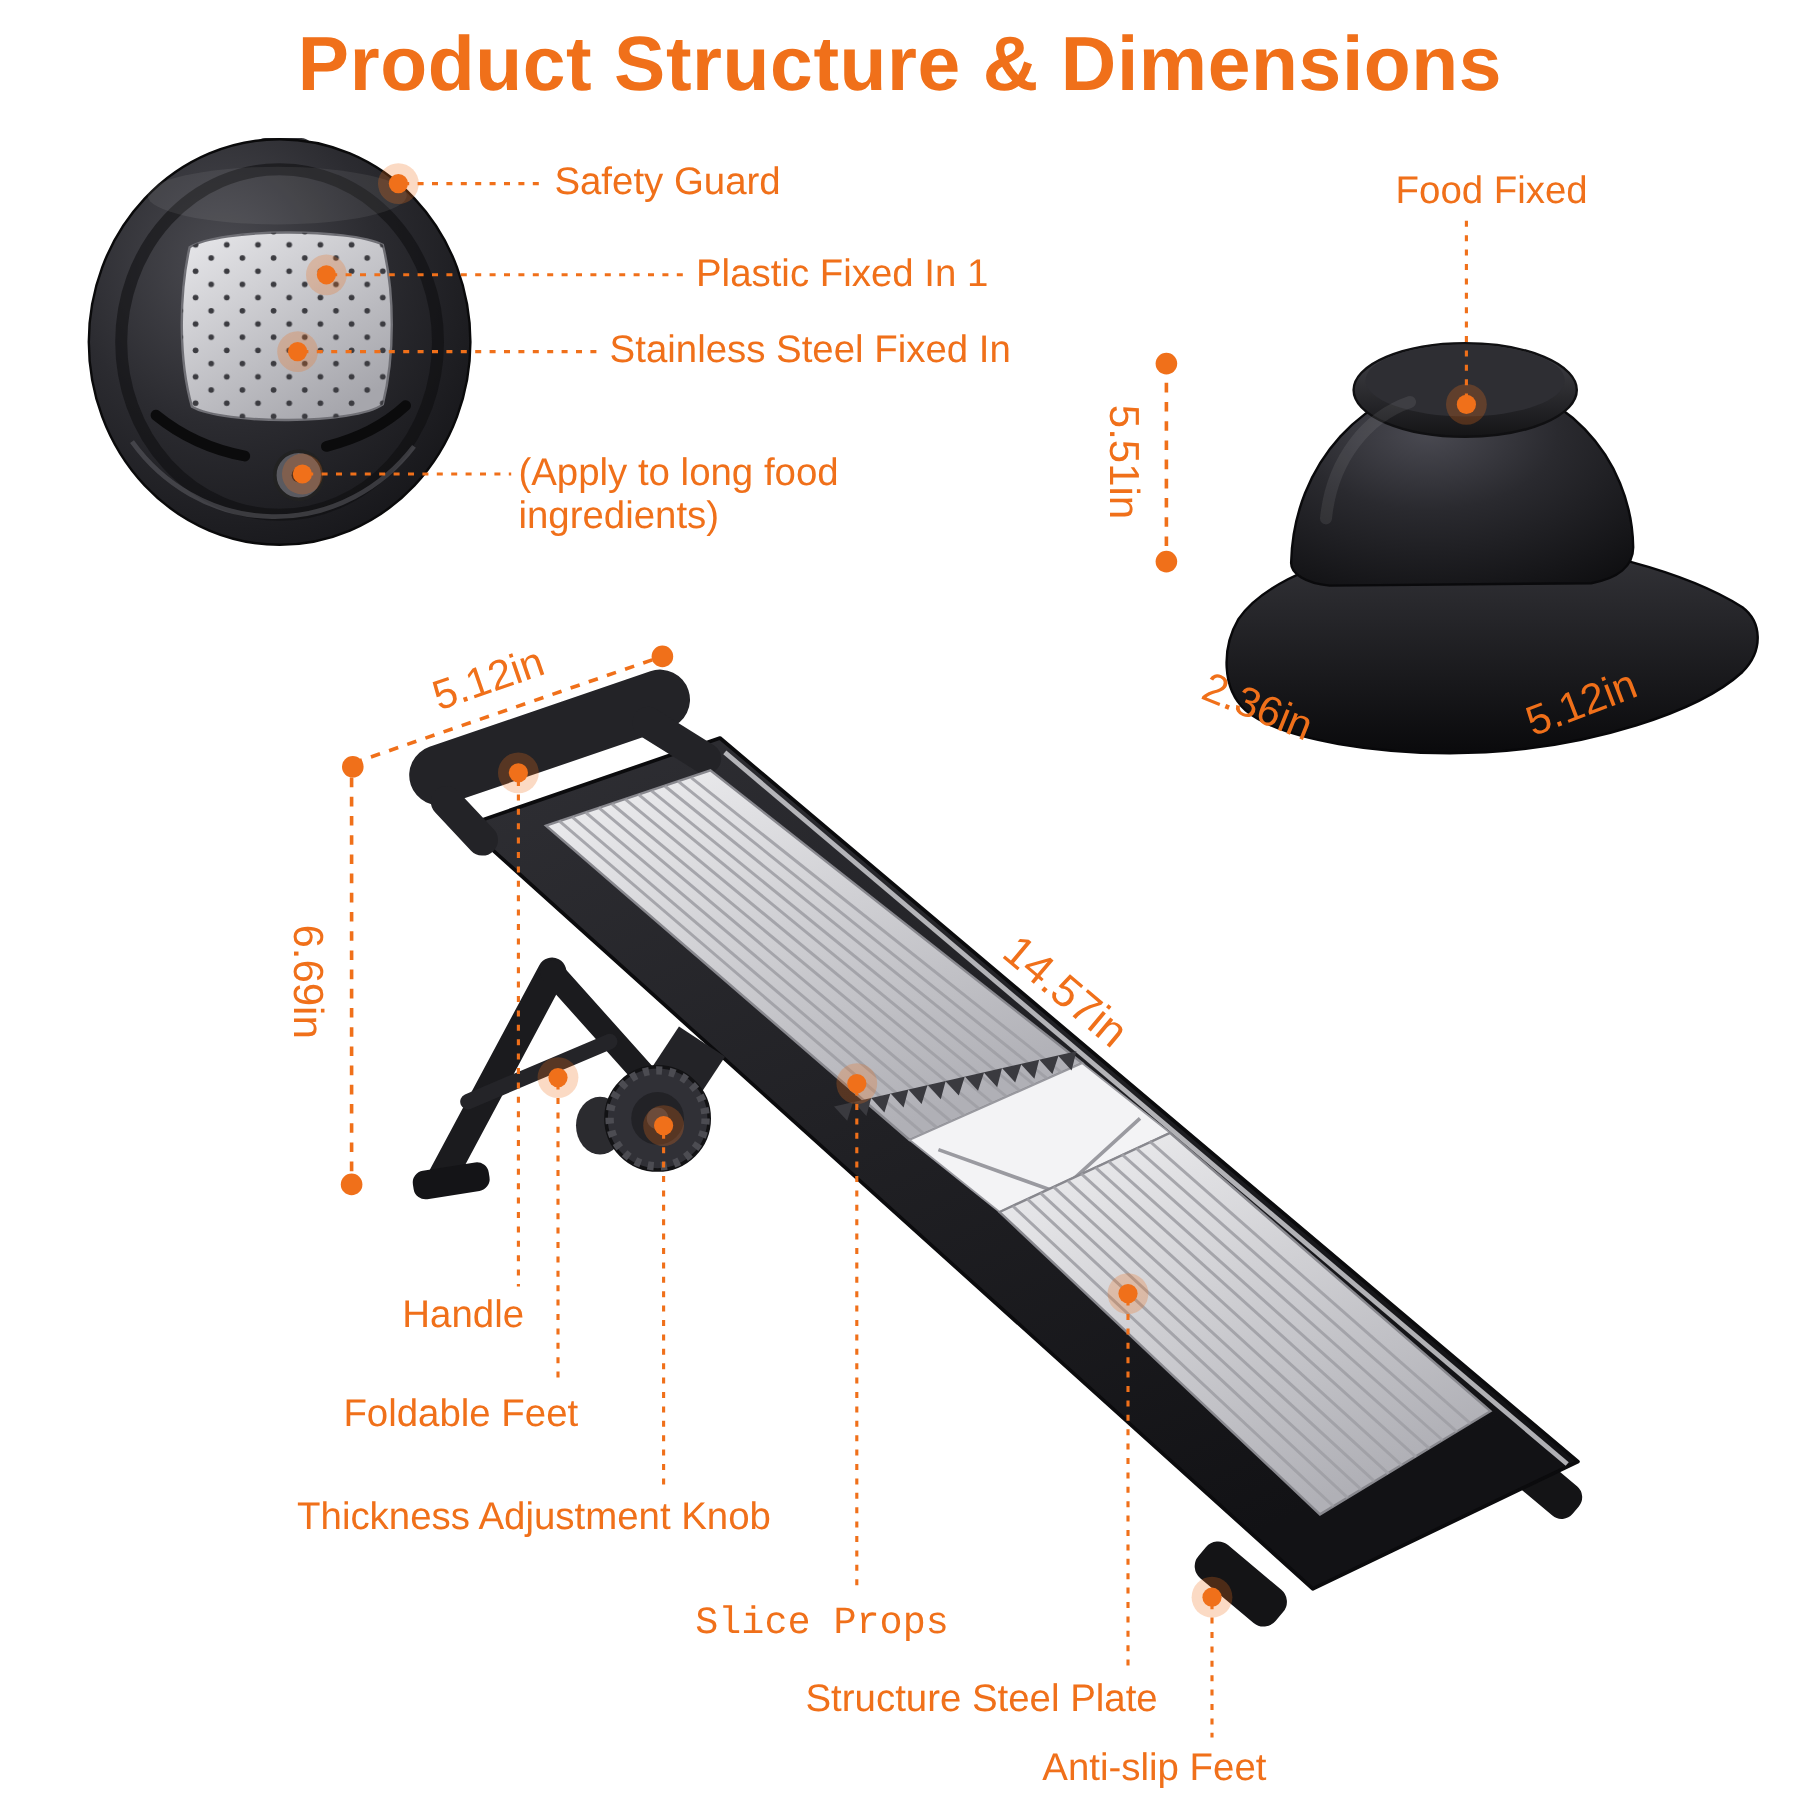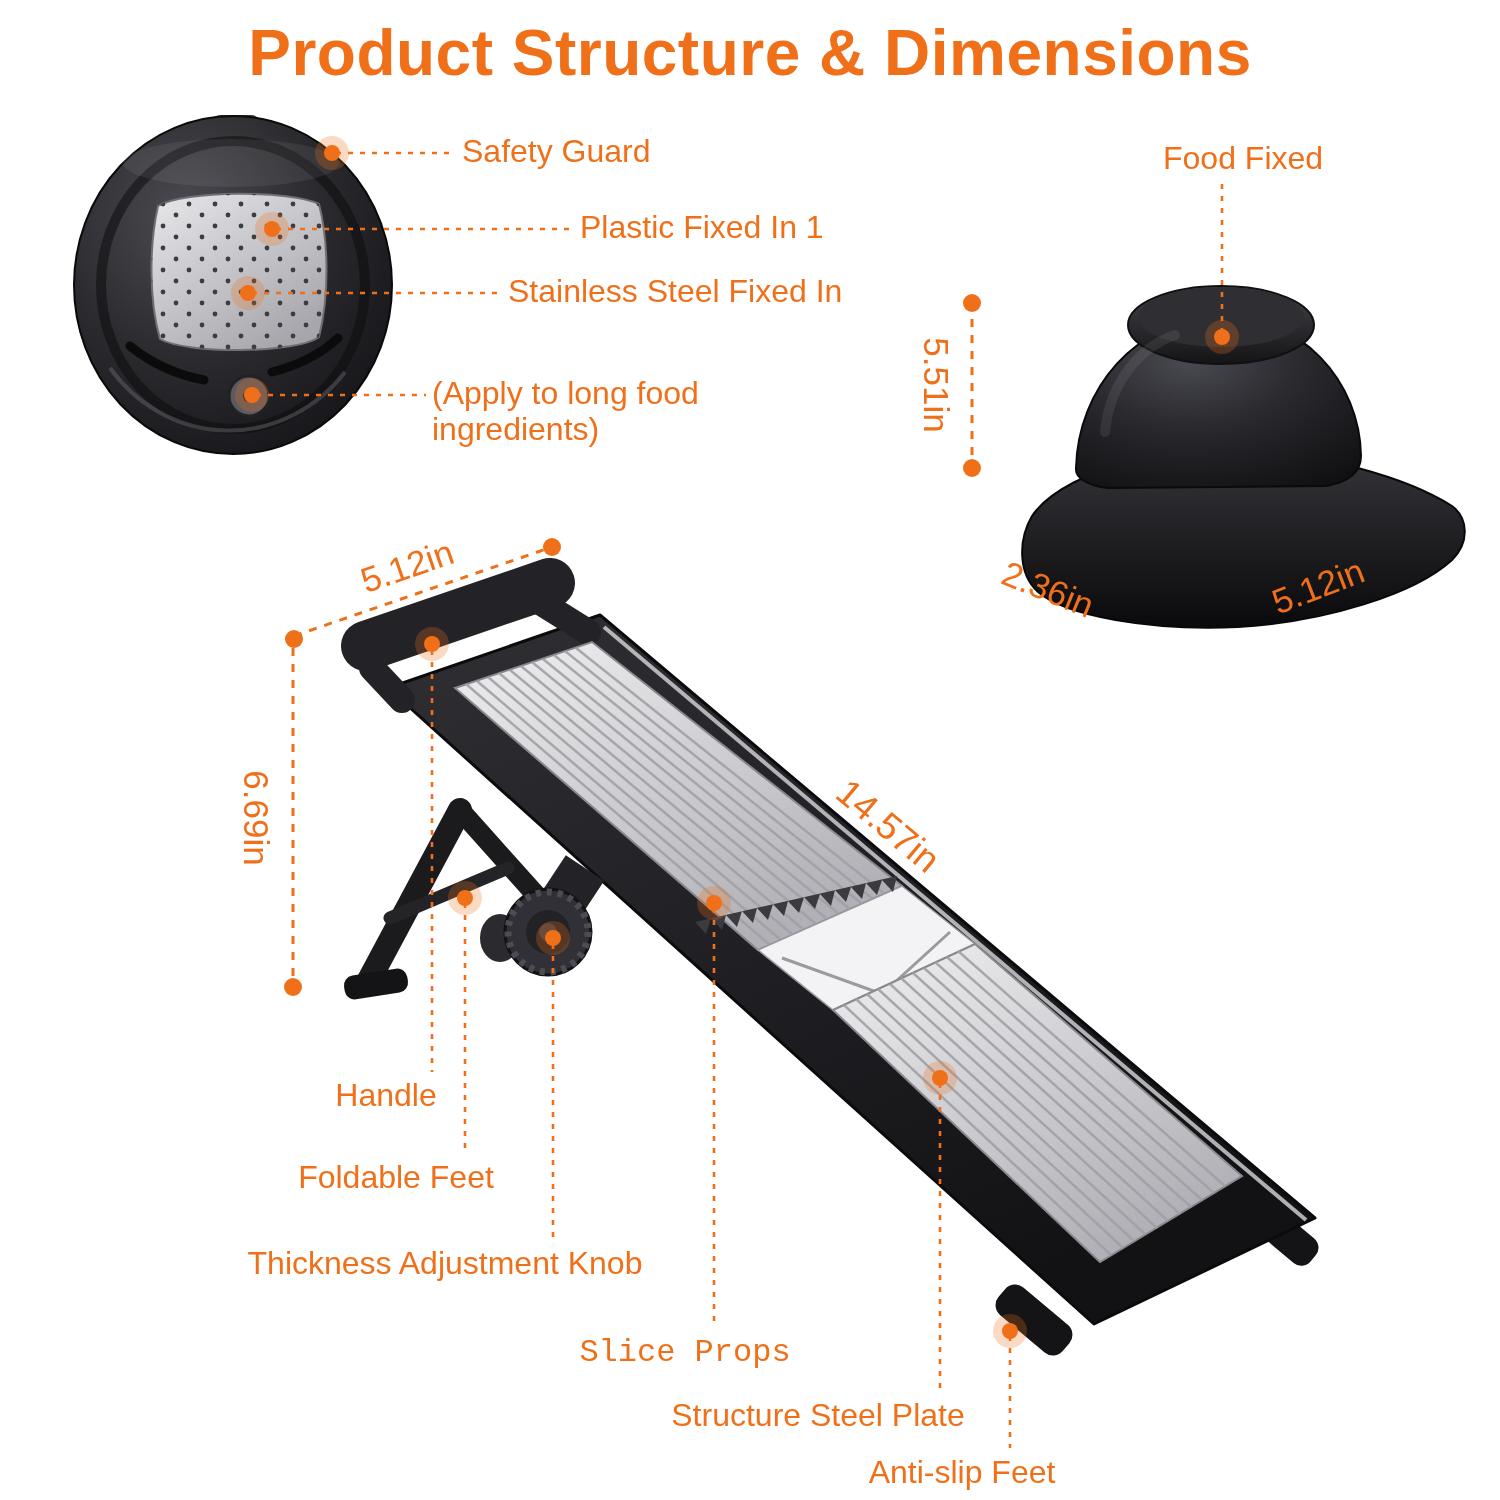--- a/index.html
+++ b/index.html
@@ -214,17 +214,17 @@
 
 <div class="lbl dimtxt" style="left:936px; top:385px; transform:translate(-50%,-50%) rotate(90deg);">5.51in</div>
 <div class="lbl dimtxt" style="left:1048px; top:589px; transform:translate(-50%,-50%) rotate(22deg);">2.36in</div>
 <div class="lbl dimtxt" style="left:1318px; top:586px; transform:translate(-50%,-50%) rotate(-21deg);">5.12in</div>
 
 <div class="lbl dimtxt" style="left:407px; top:566px; transform:translate(-50%,-50%) rotate(-19deg);">5.12in</div>
 <div class="lbl dimtxt" style="left:256px; top:818px; transform:translate(-50%,-50%) rotate(90deg);">6.69in</div>
 <div class="lbl dimtxt" style="left:888px; top:826px; transform:translate(-50%,-50%) rotate(40deg); font-size:37px;">14.57in</div>
 
 <div class="lbl ctr" style="left:386px; top:1096px;">Handle</div>
-<div class="lbl ctr" style="left:384px; top:1178px;margin-left:12px;">Foldable Feet</div>
+<div class="lbl ctr" style="left:384px; top:1178px;">Foldable Feet</div>
 <div class="lbl ctr" style="left:445px; top:1264px;text-align:right;">Thickness Adjustment Knob</div>
 <div class="lbl ctr" style="left:685px; top:1353px;font-family:Liberation Mono, monospace;">Slice Props</div>
 <div class="lbl ctr" style="left:818px; top:1416px;">Structure Steel Plate</div>
 <div class="lbl ctr" style="left:962px; top:1473px;">Anti-slip Feet</div>
 
 </body></html>

